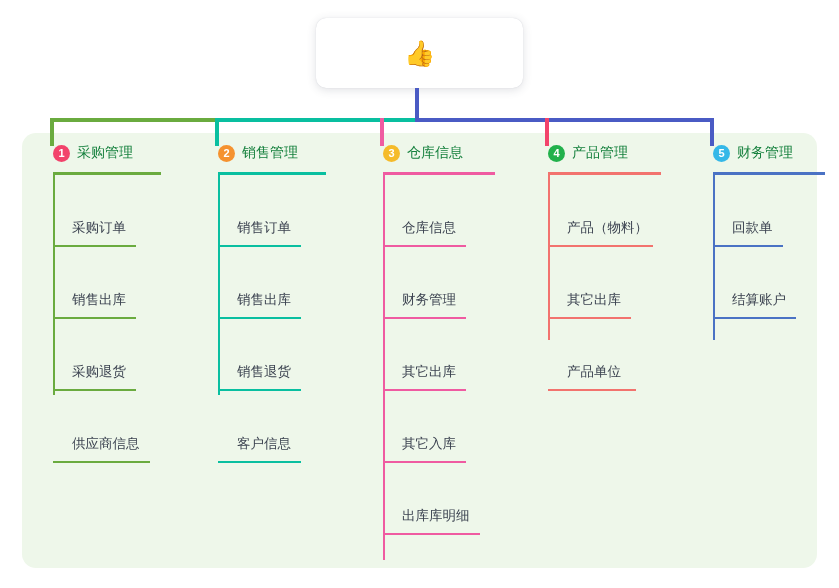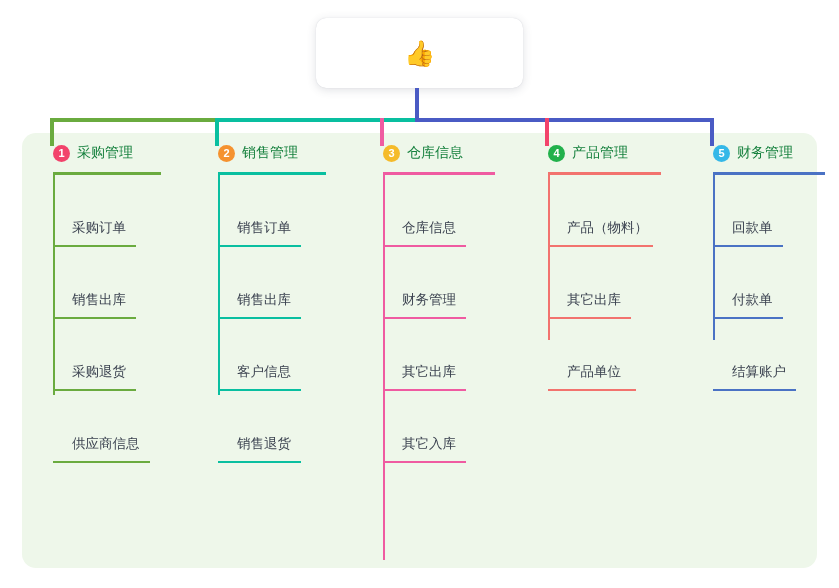--- a/index.html
+++ b/index.html
@@ -207,27 +207,27 @@
           <div class="spine" style="height: 220px; background: rgb(9, 191, 160);"></div>
           <div class="leaf">
             <span class="leaf-text">销售订单</span>
             <div class="leaf-rule" style="width: 83px; background: rgb(9, 191, 160);"></div>
           </div>
           <div class="leaf">
             <span class="leaf-text">销售出库</span>
             <div class="leaf-rule" style="width: 83px; background: rgb(9, 191, 160);"></div>
           </div>
           <div class="leaf">
+            <span class="leaf-text">销售退货</span>
+            <div class="leaf-rule" style="width: 83px; background: rgb(9, 191, 160);"></div>
+          </div>
+          <div class="leaf">
             <span class="leaf-text">客户信息</span>
             <div class="leaf-rule" style="width: 83px; background: rgb(9, 191, 160);"></div>
           </div>
-          <div class="leaf">
-            <span class="leaf-text">销售退货</span>
-            <div class="leaf-rule" style="width: 83px; background: rgb(9, 191, 160);"></div>
-          </div>
         </div>
       </div>
       <div class="column" style="left: 368px;">
         <div class="col-head">
           <span class="badge" style="background: rgb(245, 187, 42);">3</span>
           <span class="col-title">仓库信息</span>
         </div>
         <div class="head-rule" style="width: 112px; margin-left: 15px; background: rgb(239, 91, 161);"></div>
         <div class="leaves">
           <div class="spine" style="height: 385px; background: rgb(239, 91, 161);"></div>
@@ -240,20 +240,24 @@
             <div class="leaf-rule" style="width: 83px; background: rgb(239, 91, 161);"></div>
           </div>
           <div class="leaf">
             <span class="leaf-text">其它出库</span>
             <div class="leaf-rule" style="width: 83px; background: rgb(239, 91, 161);"></div>
           </div>
           <div class="leaf">
             <span class="leaf-text">其它入库</span>
             <div class="leaf-rule" style="width: 83px; background: rgb(239, 91, 161);"></div>
           </div>
+          <div class="leaf">
+            <span class="leaf-text">出库库明细</span>
+            <div class="leaf-rule" style="width: 97px; background: rgb(239, 91, 161);"></div>
+          </div>
         </div>
       </div>
       <div class="column" style="left: 533px;">
         <div class="col-head">
           <span class="badge" style="background: rgb(34, 177, 76);">4</span>
           <span class="col-title">产品管理</span>
         </div>
         <div class="head-rule" style="width: 113px; margin-left: 15px; background: rgb(242, 115, 110);"></div>
         <div class="leaves">
           <div class="spine" style="height: 165px; background: rgb(242, 115, 110);"></div>
@@ -277,24 +281,20 @@
           <span class="col-title">财务管理</span>
         </div>
         <div class="head-rule" style="width: 112px; margin-left: 15px; background: rgb(74, 114, 196);"></div>
         <div class="leaves">
           <div class="spine" style="height: 165px; background: rgb(74, 114, 196);"></div>
           <div class="leaf">
             <span class="leaf-text">回款单</span>
             <div class="leaf-rule" style="width: 70px; background: rgb(74, 114, 196);"></div>
           </div>
           <div class="leaf">
-            <span class="leaf-text">付款单</span>
-            <div class="leaf-rule" style="width: 70px; background: rgb(74, 114, 196);"></div>
-          </div>
-          <div class="leaf">
             <span class="leaf-text">结算账户</span>
             <div class="leaf-rule" style="width: 83px; background: rgb(74, 114, 196);"></div>
           </div>
         </div>
       </div>
     </div>
 
 </div>
 
 </body></html>

